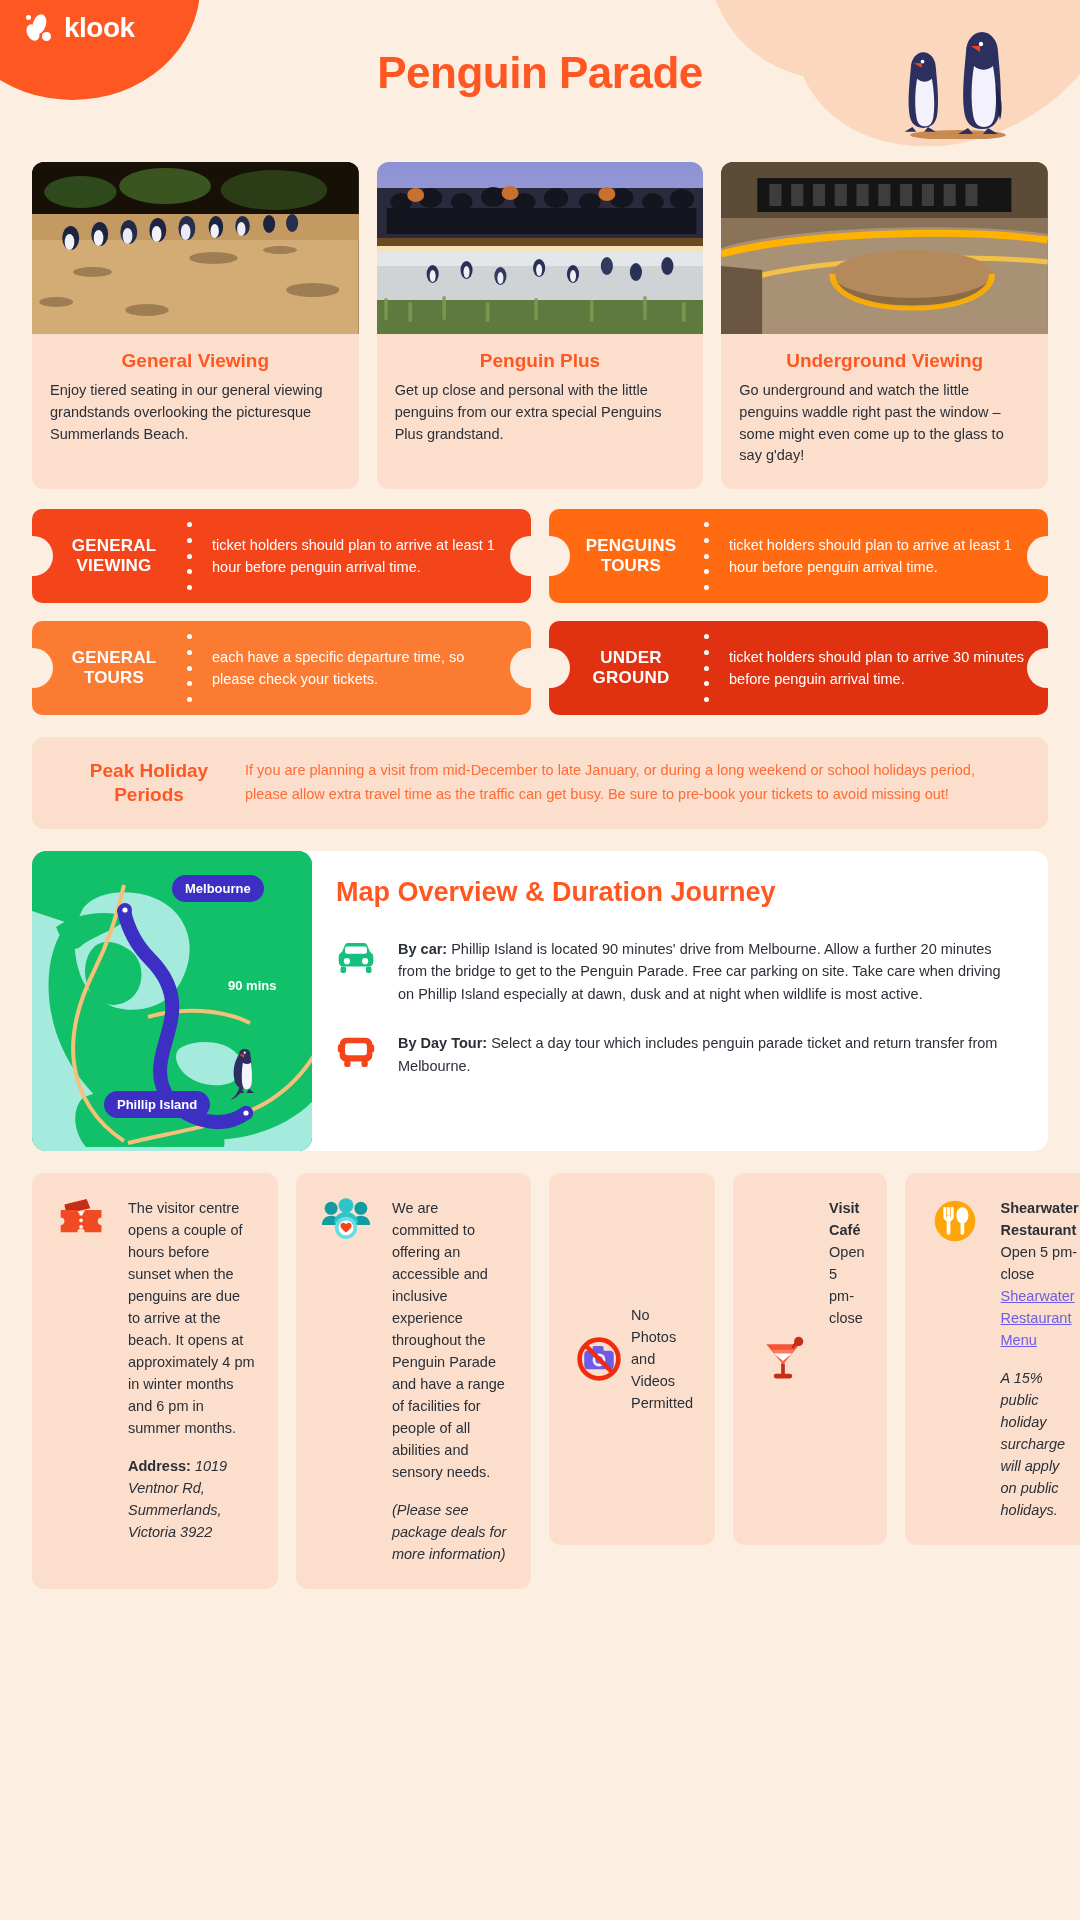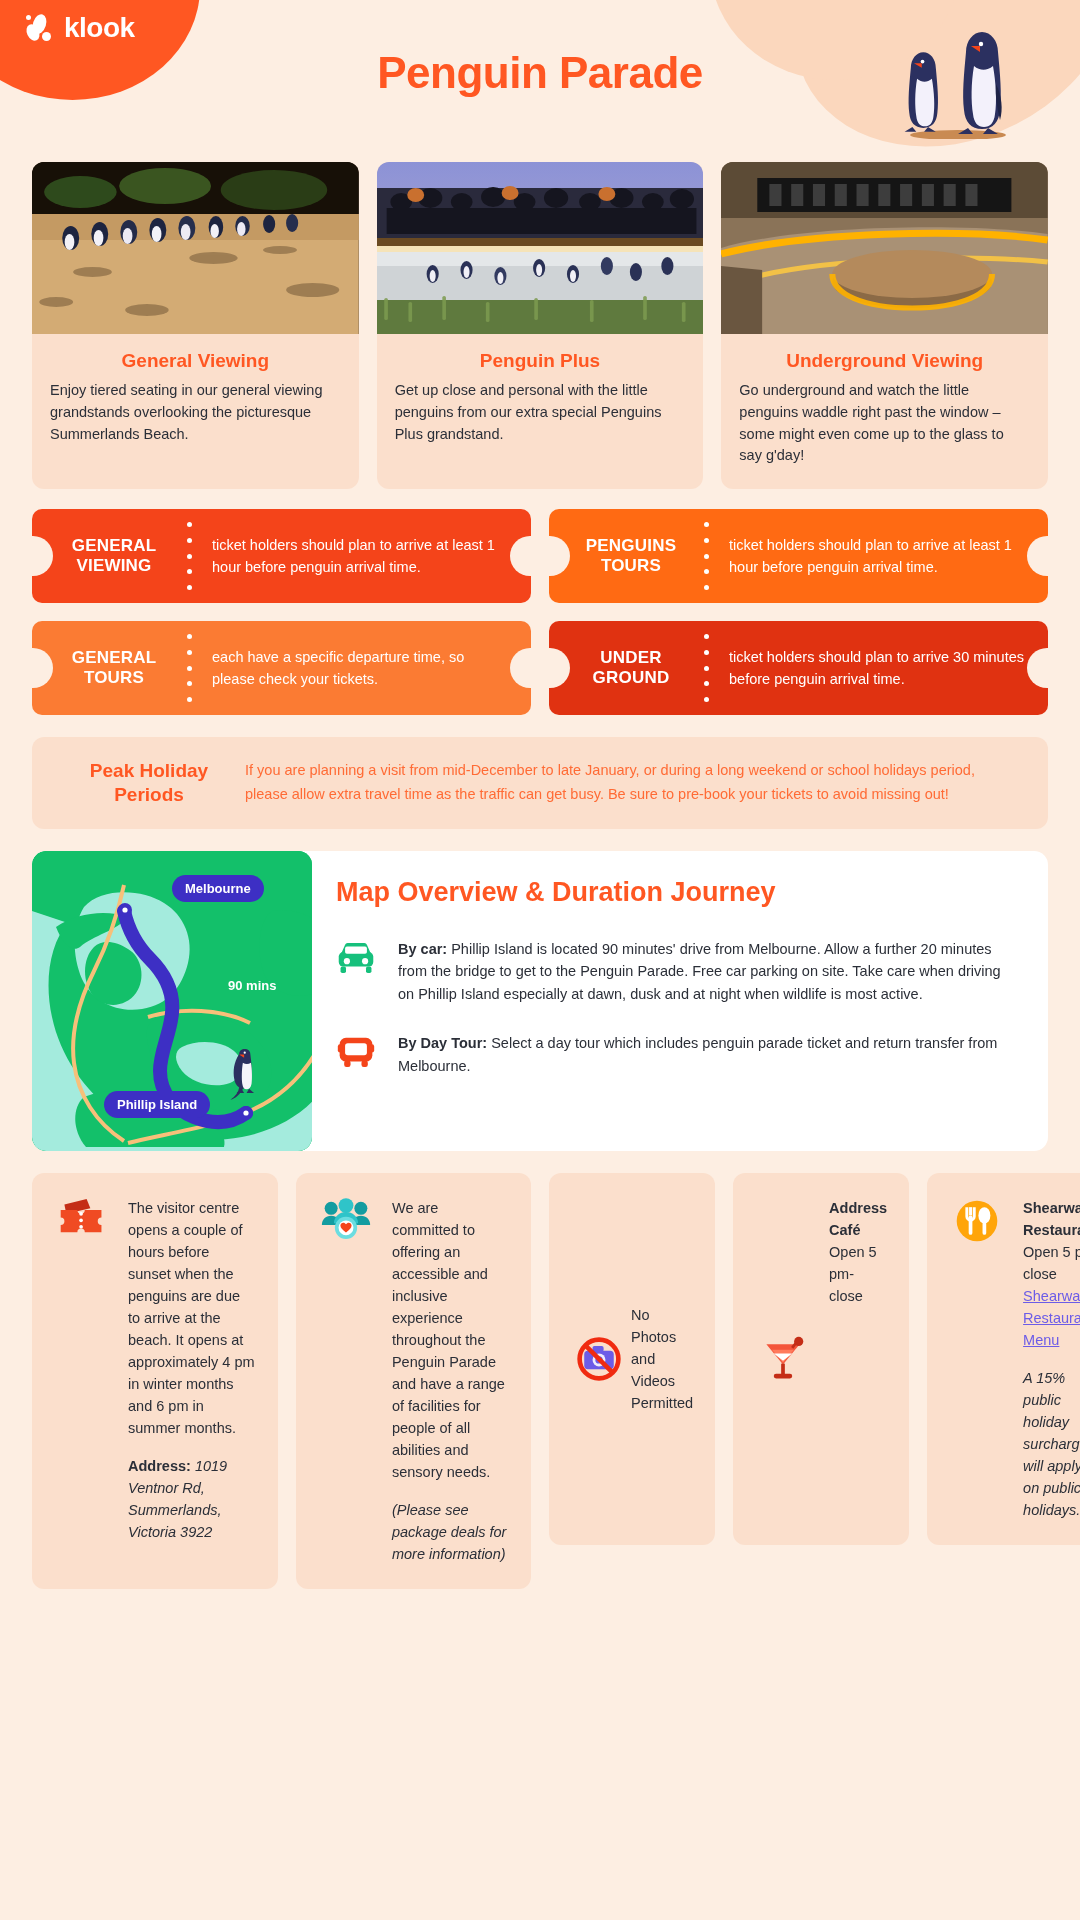--- a/index.html
+++ b/index.html
@@ -520,21 +520,21 @@
               <path d="M8 10h36L26 32z" fill="#f4553a"></path>
               <path d="M14 16h24l-12 14z" fill="#ff7a5c"></path>
               <path d="M16 20h20l-10 8z" fill="#ffffff"></path>
               <rect x="24" y="31" width="4" height="12" fill="#c42d16"></rect>
               <rect x="16" y="42" width="20" height="5" rx="2.5" fill="#c42d16"></rect>
               <path d="M42 6 L36 14" stroke="#c42d16" stroke-width="3"></path>
               <circle cx="43" cy="7" r="5" fill="#c42d16"></circle>
             </svg>
           </div>
           <div class="panel-body">
-            <div class="nm">Address Café</div>
+            <div class="nm">Visit Café</div>
             <div>Open 5 pm-close</div>
           </div>
         </div>
 
         <div class="panel">
           <div class="panel-ico">
             <svg viewBox="0 0 52 52" width="48" height="48">
               <circle cx="26" cy="26" r="22" fill="#ffa50a"></circle>
               <path d="M15 11v10a4 4 0 0 0 8 0V11" stroke="#fff" stroke-width="3.2" fill="none"></path>
               <line x1="19" y1="11" x2="19" y2="20" stroke="#fff" stroke-width="3.2"></line>

